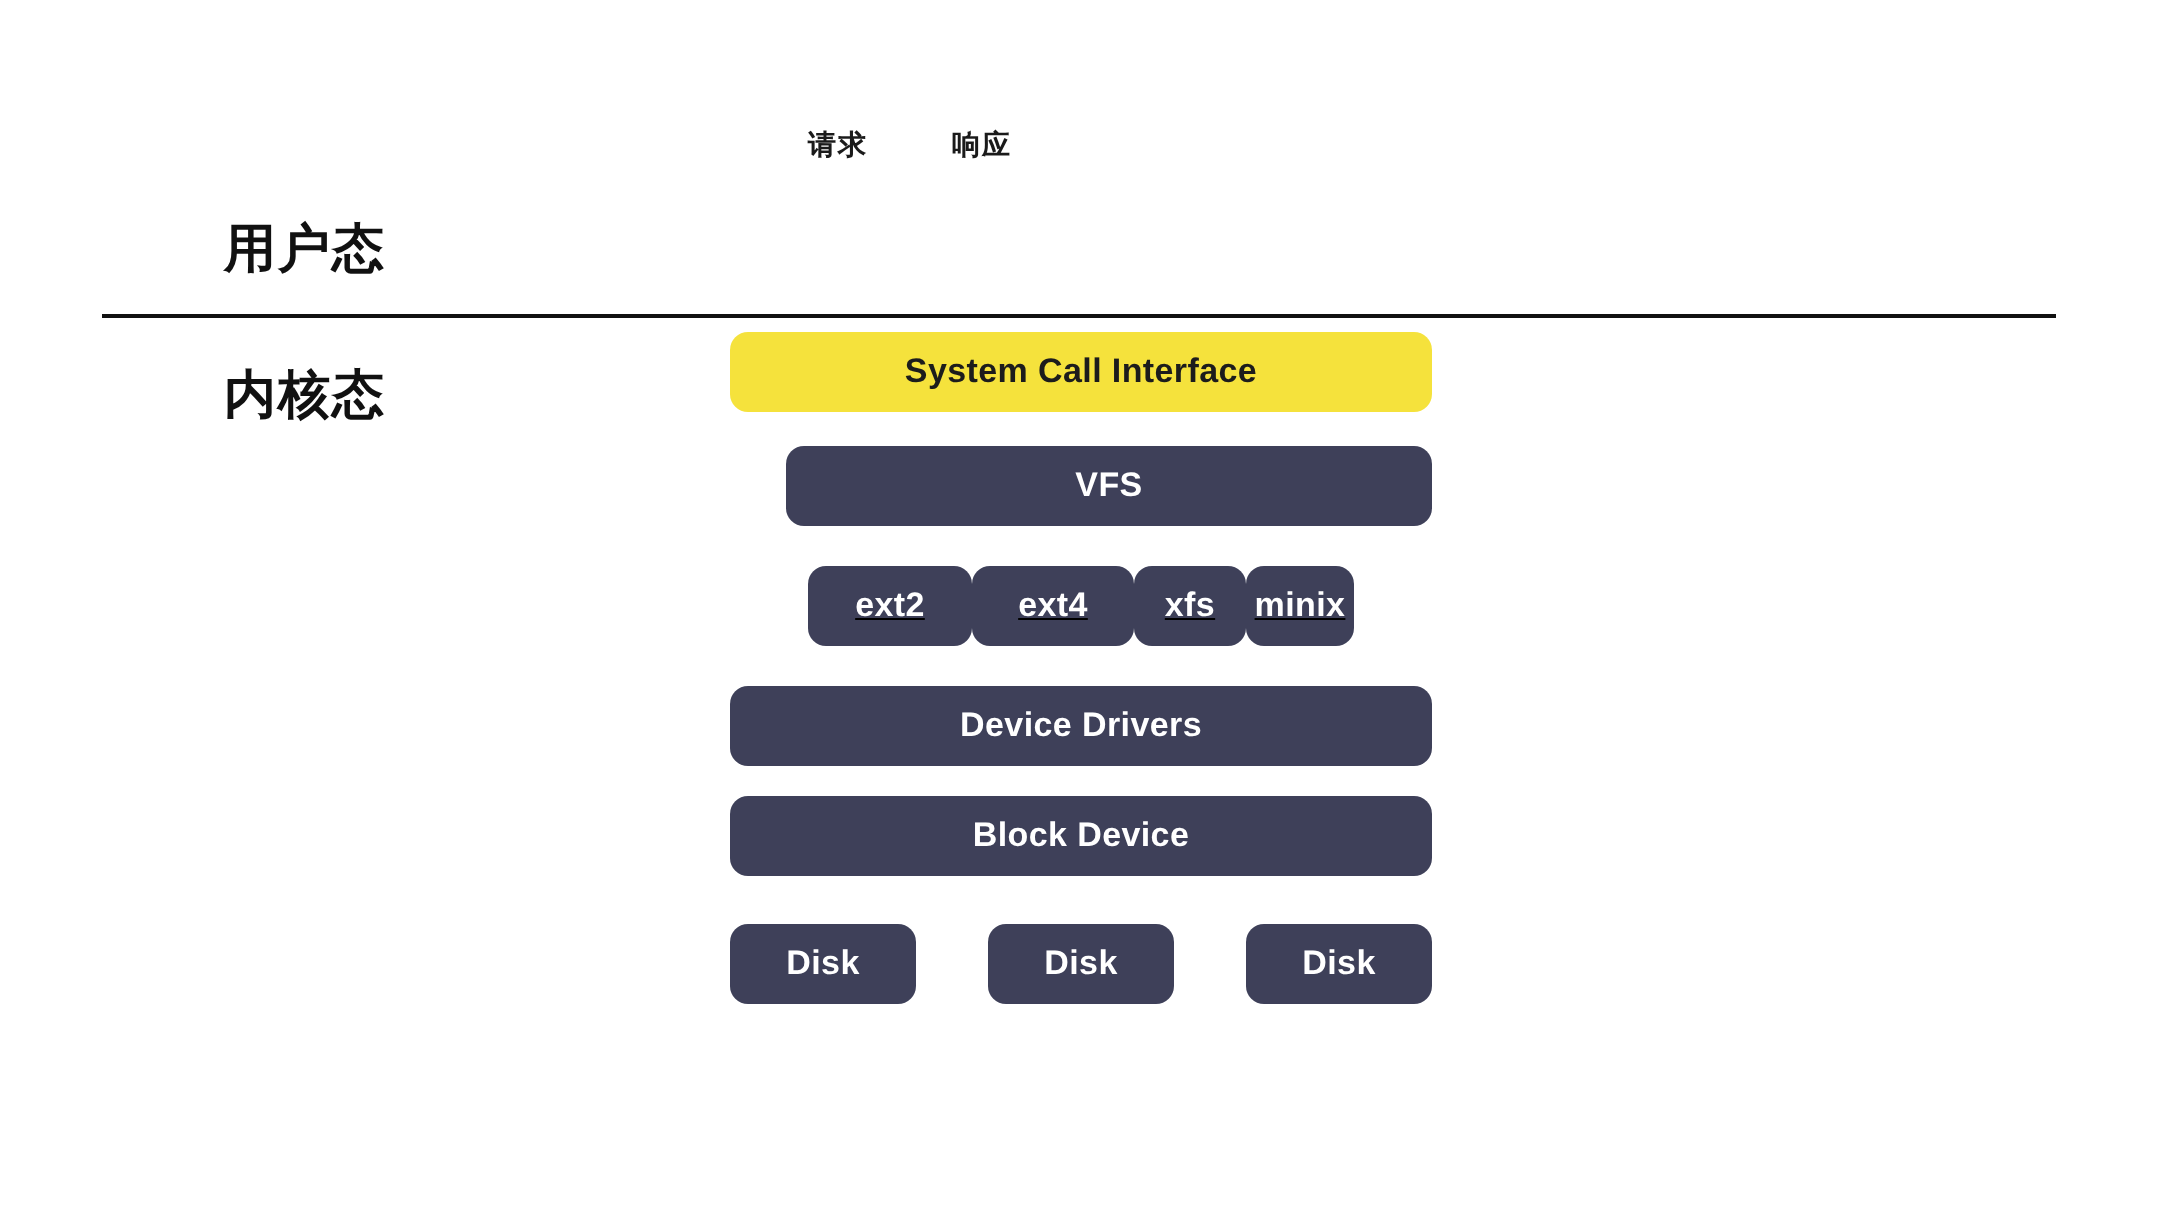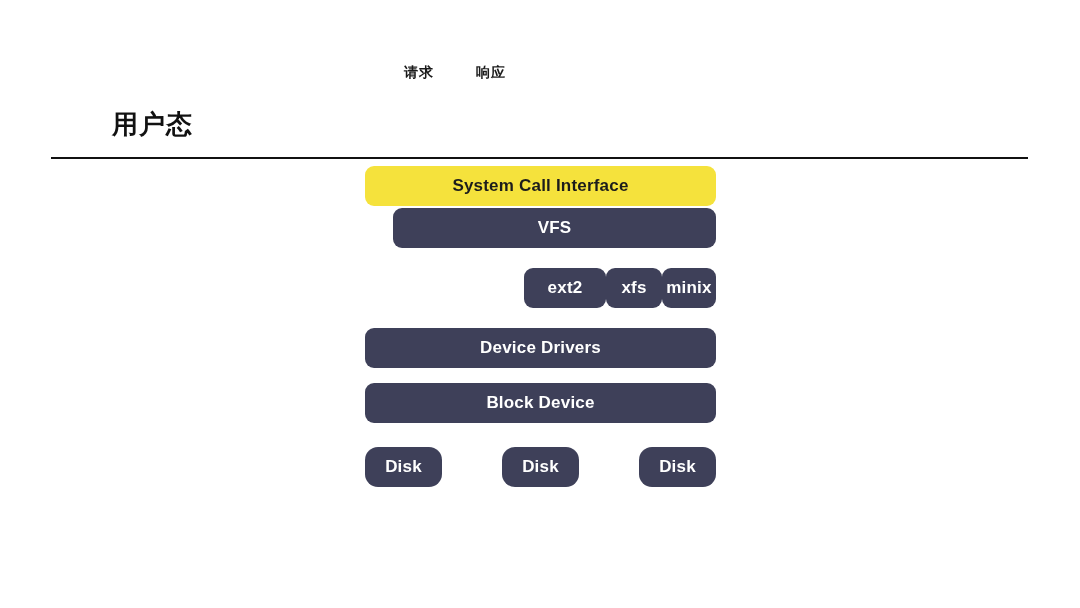--- a/index.html
+++ b/index.html
@@ -50,23 +50,23 @@
   }
 
   
   .stack {
     position: absolute;
     left: 365px;
     top: 166px;
     width: 351px;
   }
   .row { display: flex; }
-  .row.r1 { margin-bottom: 2px; }
+  .row.r1 { margin-bottom: 17px; }
   .row.r2 { margin-bottom: 20px; padding-left: 28px; }
-  .row.r3 { margin-bottom: 20px; justify-content: flex-end; }
+  .row.r3 { margin-bottom: 20px; justify-content: center; text-decoration: underline; }
   .row.r4 { margin-bottom: 24px; }
   .row.r5 { margin-bottom: 15px; }
   .row.r6 { justify-content: space-between; }
 
   .box {
     height: 40px;
     border-radius: 9px;
     background: #3E4059;
     color: #ffffff;
     display: flex;
@@ -79,47 +79,49 @@
   }
   .box.full { width: 100%; }
   .box.highlight {
     background: #F5E23C;
     color: #1c1c1c;
   }
   .box.w-ext2  { width: 82px; }
   .box.w-ext4  { width: 81px; }
   .box.w-xfs   { width: 56px; }
   .box.w-minix { width: 54px; }
-  .box.w-disk  { width: 77px; border-radius: 13px; }
+  .box.w-disk  { width: 93px; }
 </style>
 </head>
 <body>
 
 <div class="canvas">
 
   <span class="flow-label request">请求</span>
   <span class="flow-label response">响应</span>
 
   <span class="mode-label user">用户态</span>
 
   <div class="mode-divider"></div>
 
+  <span class="mode-label kernel">内核态</span>
 
   <div class="stack">
 
     <div class="row r1">
       <div class="box full highlight">System Call Interface</div>
     </div>
 
     <div class="row r2">
       <div class="box full">VFS</div>
     </div>
 
     <div class="row r3">
       <div class="box w-ext2">ext2</div>
+      <div class="box w-ext4">ext4</div>
       <div class="box w-xfs">xfs</div>
       <div class="box w-minix">minix</div>
     </div>
 
     <div class="row r5">
       <div class="box full">Device Drivers</div>
     </div>
 
     <div class="row r4">
       <div class="box full">Block Device</div>

